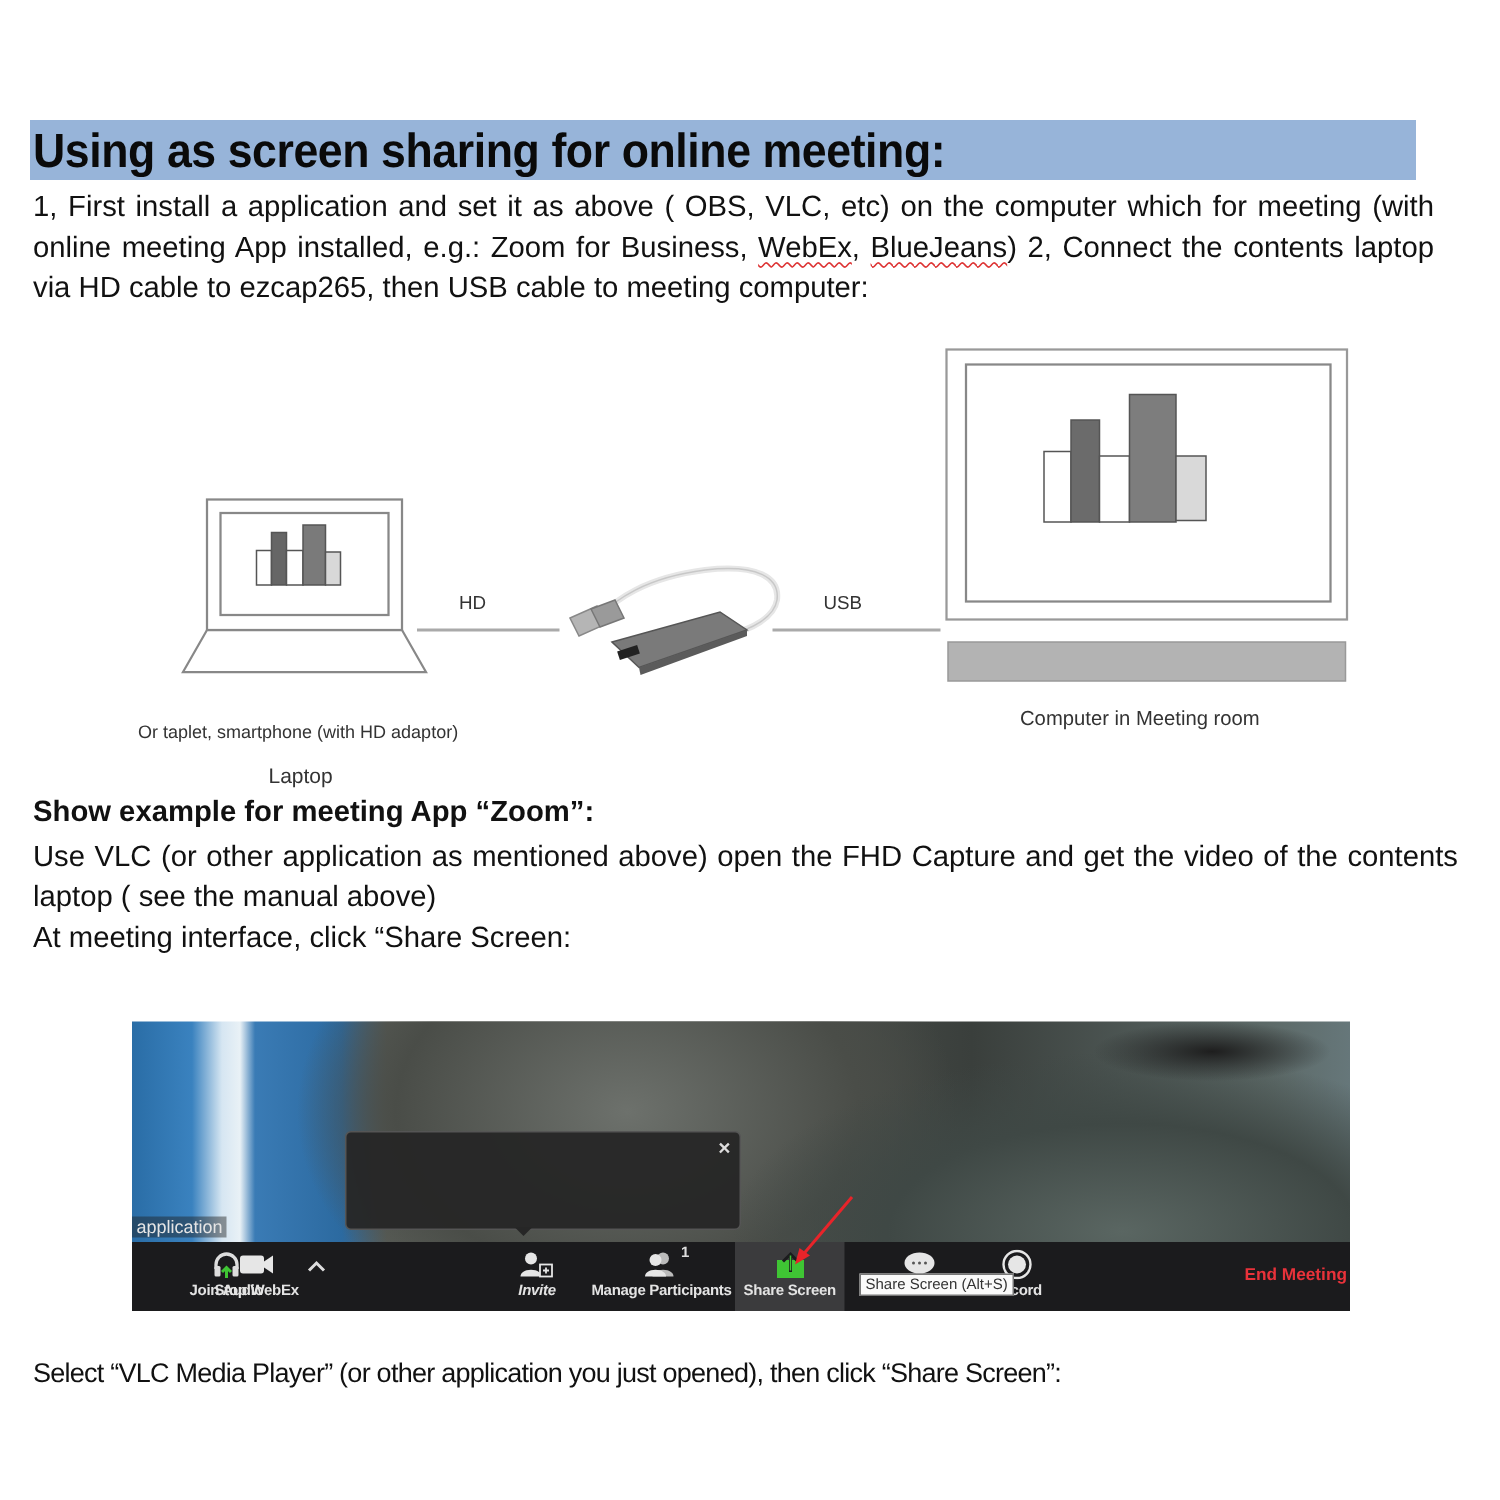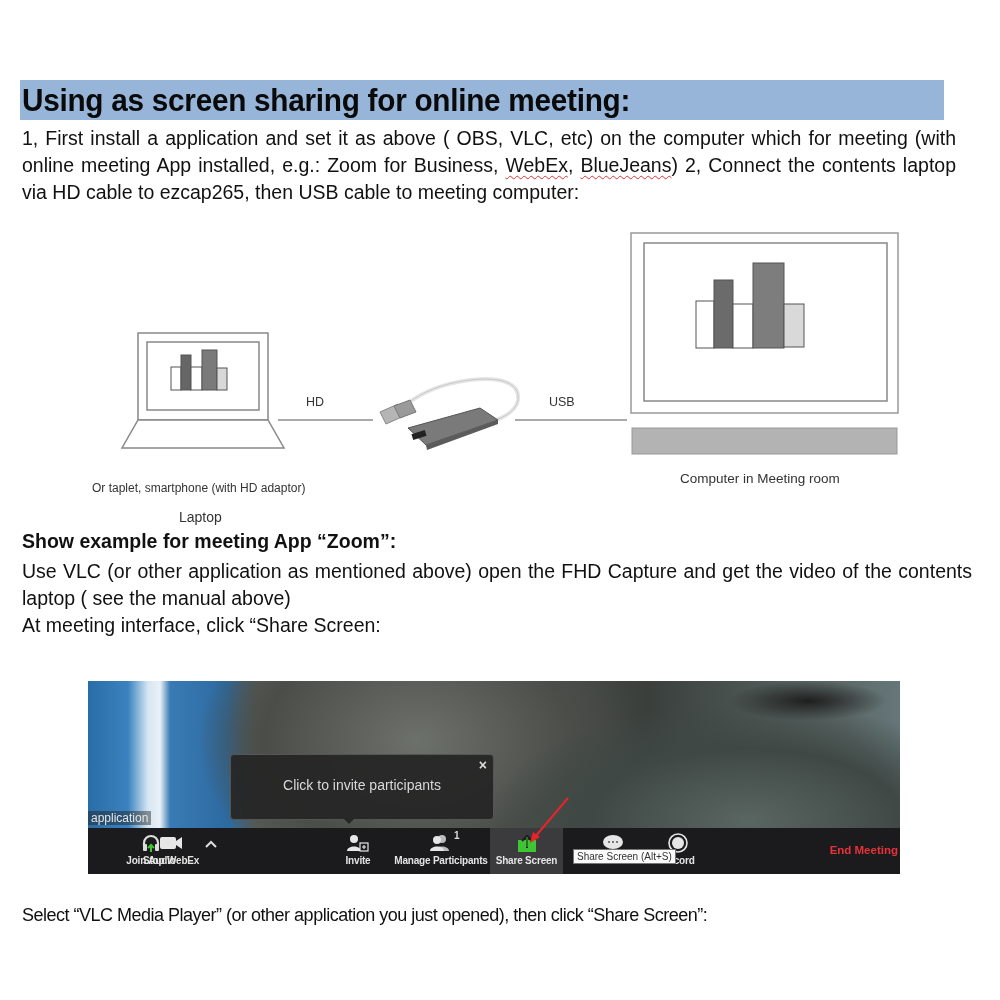--- a/index.html
+++ b/index.html
@@ -100,21 +100,20 @@
 
 <div class="abs sub-heading">Show example for meeting App “Zoom”:</div>
 <div class="abs para para-2">Use VLC (or other application as mentioned above) open the FHD Capture and get the video of the contents laptop ( see the manual above)</div>
 <div class="abs para para-3">At meeting interface, click “Share Screen:</div>
 
 <div class="abs zoomshot">
   <div class="abs zs-topdark"></div>
 
   <div class="abs invite-pop">
     <div class="abs invite-pop-close">×</div>
-    <div class="abs invite-pop-text">Click to invite participants</div>
     <div class="abs invite-pop-arrow"></div>
   </div>
 
   <div class="abs overlay-name">application</div>
 
   <div class="abs toolbar">
 
     <div class="abs tb-item" style="left:18px;width:50px;margin-left:20px;">
       <svg class="ic" width="20" height="20">
         <path d="M3,13 V10 A7,7 0 0 1 17,10 V13" fill="none" stroke="#ddd" stroke-width="2.2"></path>
@@ -132,21 +131,21 @@
       </svg>
       <span class="tb-label">Stop WebEx</span>
     </div>
 
     <div class="abs tb-item" style="left:112px;width:22px;">
       <svg class="ic" width="14" height="20">
         <path d="M2,14 L7,9 L12,14" stroke="#ddd" stroke-width="2" fill="none"></path>
       </svg>
     </div>
 
-    <div class="abs tb-item" style="left:252px;width:36px;">
+    <div class="abs tb-item" style="left:252px;width:36px;font-style:italic;">
       <svg class="ic" width="24" height="20">
         <circle cx="8" cy="6" r="4" fill="#e6e6e6"></circle>
         <path d="M1,18 C1,12 15,12 15,18 Z" fill="#e6e6e6"></path>
         <rect x="14" y="10" width="8" height="8" fill="#1b1b1d" stroke="#e6e6e6" stroke-width="1.2"></rect>
         <path d="M18,12 V16 M16,14 H20" stroke="#e6e6e6" stroke-width="1.2"></path>
       </svg>
       <span class="tb-label">Invite</span>
     </div>
 
     <div class="abs tb-item" style="left:303px;width:100px;">

